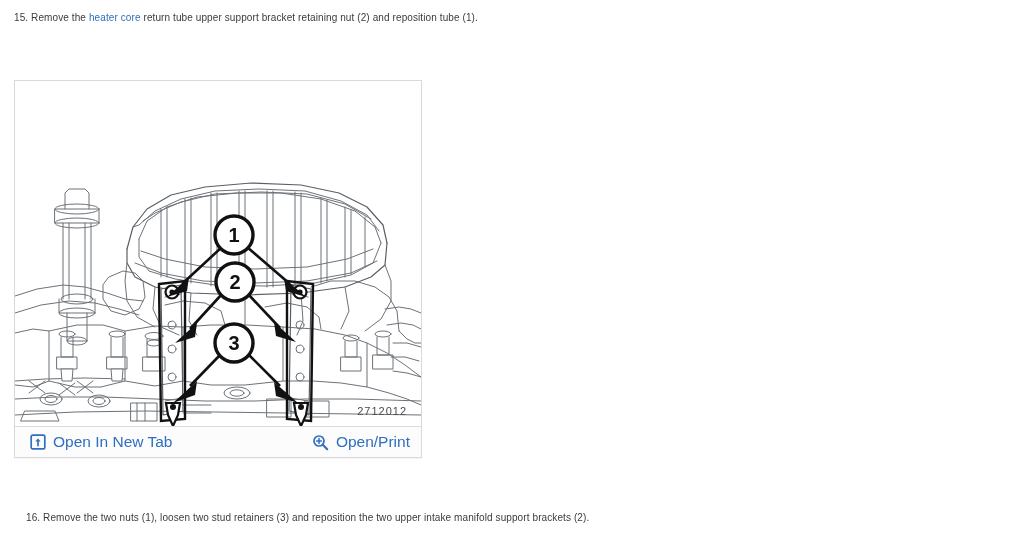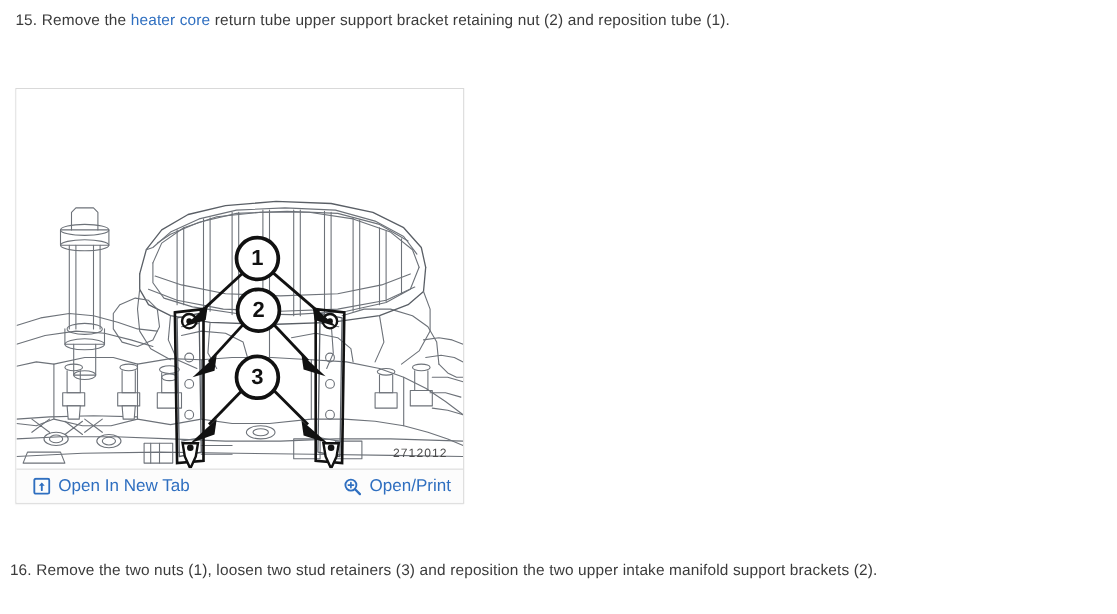--- a/index.html
+++ b/index.html
@@ -12,29 +12,29 @@
     height: 558px;
     position: relative;
     font-family: "Liberation Sans", sans-serif;
     color: #333333;
     overflow: hidden;
   }
 
   
   .step-line {
     position: absolute;
-    font-size: 14px;
+    font-size: 10px;
     line-height: 20px;
     color: #3b3b3b;
     white-space: nowrap;
     letter-spacing: 0.01em;
     text-align: right;
   }
   #step-15 { left: 14px; top: 8px; }
-  #step-16 { left: 9px; top: 508px; }
+  #step-16 { left: 26px; top: 508px; }
 
   .inline-link {
     color: #2f6fc0;
     text-decoration: none;
     cursor: pointer;
   }
 
   
   #figure-panel {
     position: absolute;

